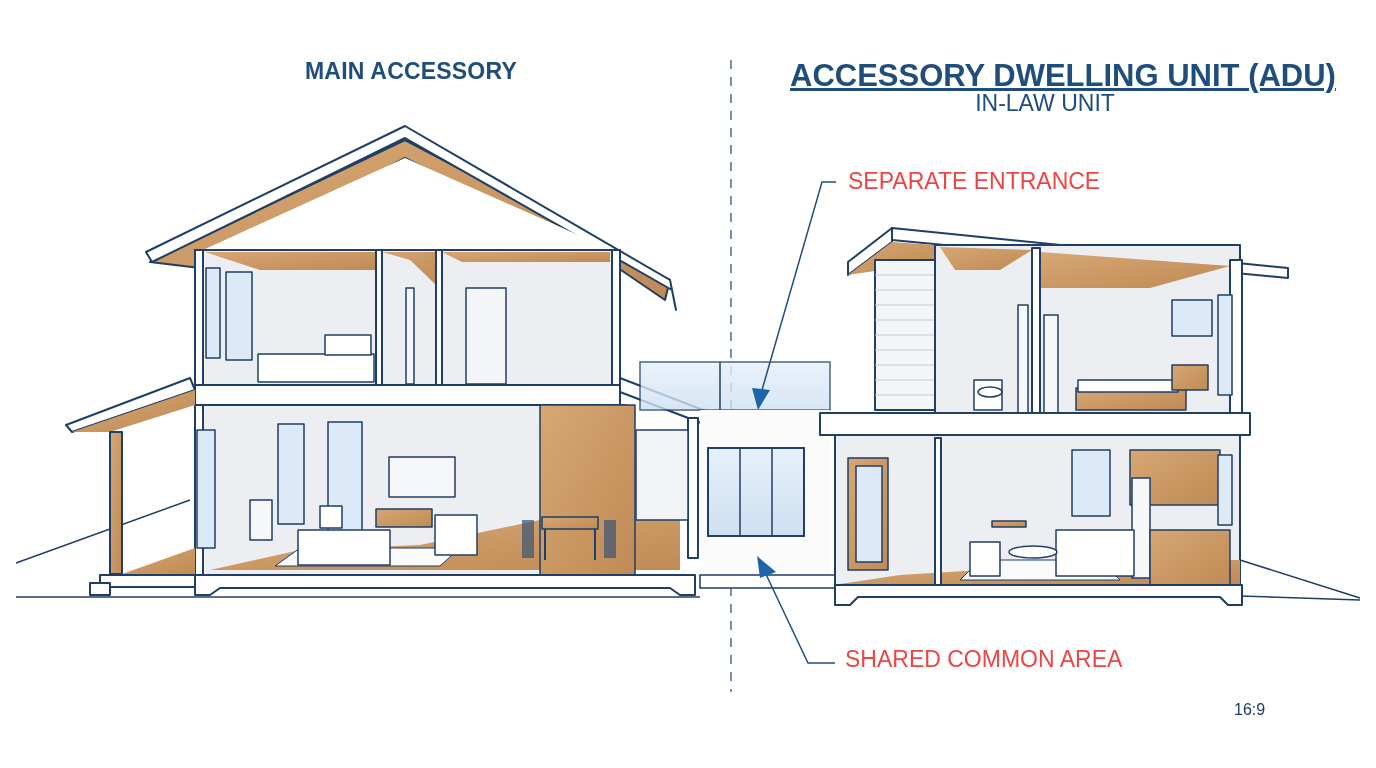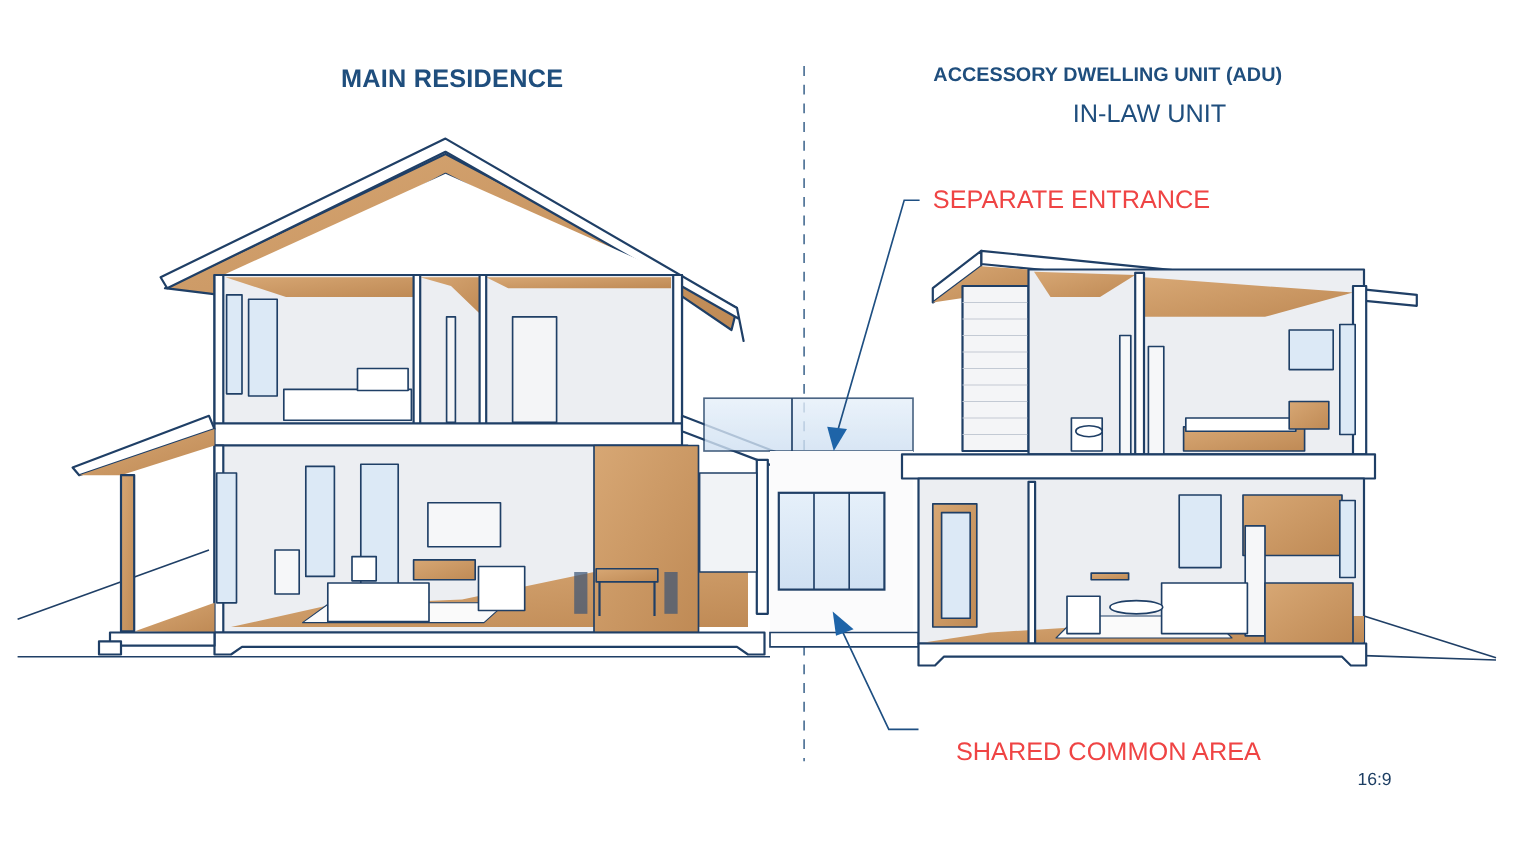--- a/index.html
+++ b/index.html
@@ -1,23 +1,23 @@
 <!DOCTYPE html>
 <html><head>
 <meta charset="utf-8">
 <style>
   html, body { margin:0; padding:0; background:#ffffff; }
   body { width:1376px; height:768px; position:relative; overflow:hidden; font-family:"Liberation Sans", sans-serif; }
   .title { position:absolute; color:#1f4e7d; text-align:center; white-space:nowrap; }
   .main-title { left:256px; top:58px; width:310px; font-size:23px; font-weight:bold; letter-spacing:0.2px; }
-  .adu-title { left:752px; top:58px; width:510px; font-size:18px; font-weight:bold; }
+  .adu-title { left:790px; top:58px; width:510px; font-size:31px; font-weight:bold;text-decoration:underline; }
   .adu-sub { left:790px; top:90px; width:510px; font-size:23px; font-weight:normal; color:#1f4e7d; }
   .callout { position:absolute; font-size:23px; color:#ef4444; white-space:nowrap; }
   .entrance { left:848px; top:168px; }
-  .common { left:845px; top:670px;margin-left:24px; }
+  .common { left:845px; top:646px; }
   .ratio { position:absolute; left:1234px; top:701px; font-size:16px; color:#1d3e63; }
   svg.art { position:absolute; left:0; top:0; }
 </style>
 </head>
 <body>
 
 <svg class="art" width="1376" height="768" viewBox="0 0 1376 768">
   <defs>
     <linearGradient id="wood" x1="0" y1="0" x2="1" y2="1">
       <stop offset="0" stop-color="#d7a774"></stop>
@@ -176,18 +176,18 @@
   </g>
 
   <g stroke="#1e4f82" stroke-width="1.5" fill="none">
     <polyline points="836,182 822,182 762,390"></polyline>
     <polyline points="835,663 808,663 763,568"></polyline>
   </g>
   <polygon points="752,388 770,390 758,410" fill="#1e64a8"></polygon>
   <polygon points="757,556 776,572 760,578" fill="#1e64a8"></polygon>
 </svg>
 
-<div class="title main-title">MAIN RESIDENCE</div>
+<div class="title main-title">MAIN ACCESSORY</div>
 <div class="title adu-title">ACCESSORY DWELLING UNIT (ADU)</div>
 <div class="title adu-sub">IN-LAW UNIT</div>
 <div class="callout entrance">SEPARATE ENTRANCE</div>
 <div class="callout common">SHARED COMMON AREA</div>
 <div class="ratio">16:9</div>
 
 </body></html>

